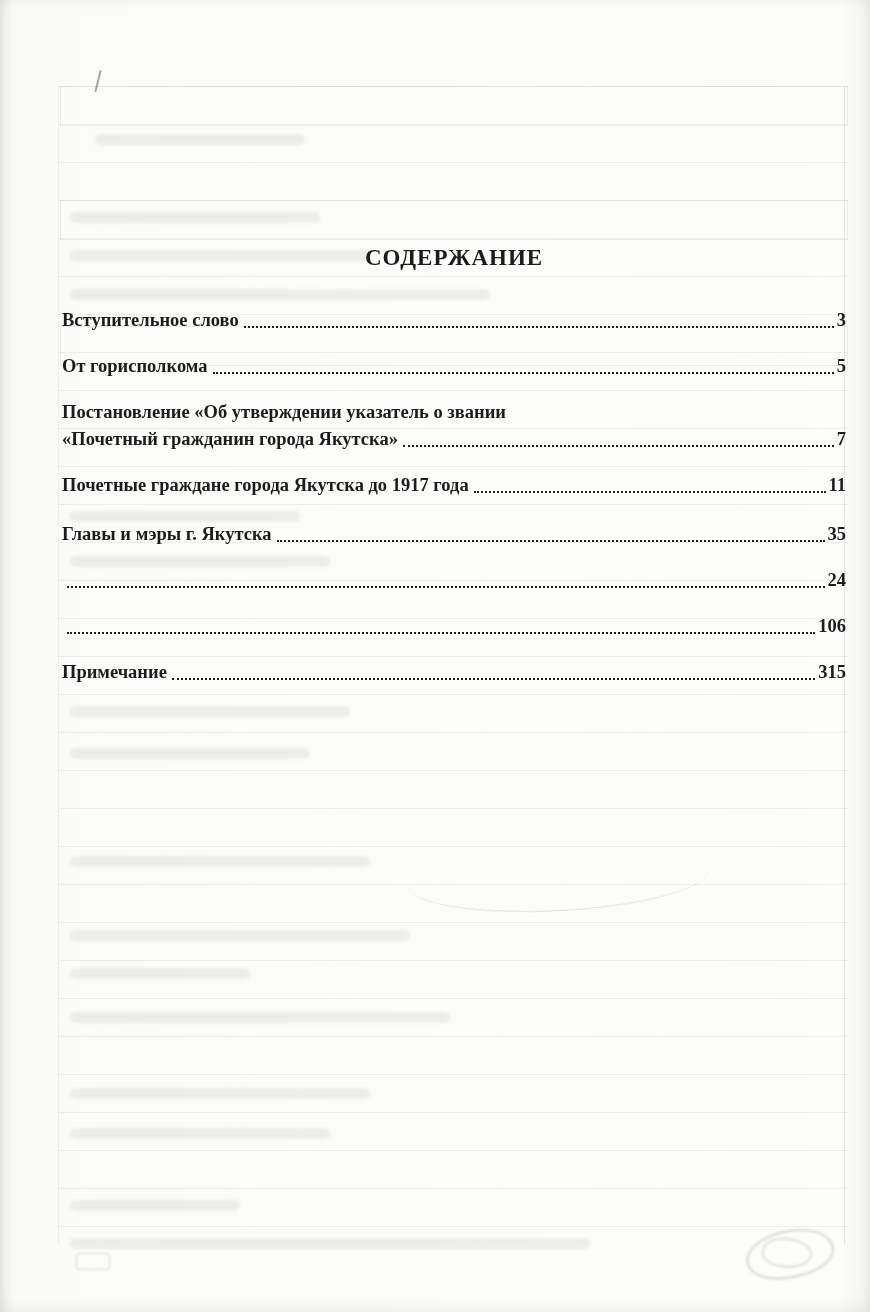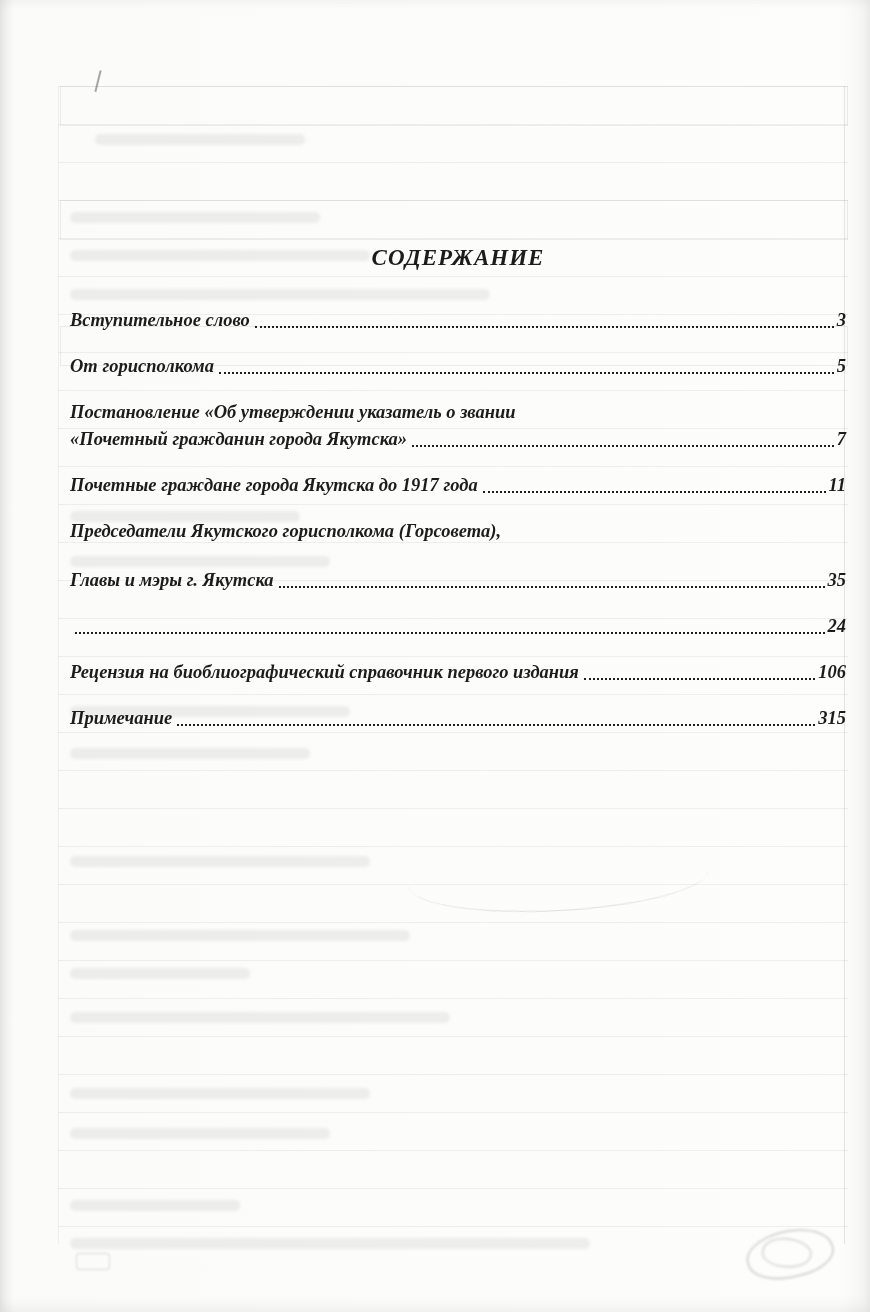--- a/index.html
+++ b/index.html
@@ -49,22 +49,22 @@
     background:rgba(80,80,80,0.5);transform:rotate(14deg);
   }
   .corner-mark{
     position:absolute;left:76px;bottom:42px;width:32px;height:15px;
     border:1.5px solid rgba(110,110,110,0.25);border-radius:3px;filter:blur(1px);
   }
   .cellbox{position:absolute;border:1px solid rgba(120,120,120,0.13);filter:blur(0.5px);}
 
   
   .content{
-    position:absolute;left:70px;right:24px;top:0;
-    padding-top:243px;color:#1c1c1c;font-style:italic;
+    position:absolute;left:62px;right:24px;top:0;
+    padding-top:243px;color:#1c1c1c;
   }
   .title{
     font-size:23px;font-weight:700;letter-spacing:1px;
     text-align:center;margin:0 0 34px 0;line-height:30px;
   }
   .toc{font-size:18.5px;font-weight:700;}
   .entry{margin-bottom:19px;}
   .row{display:flex;align-items:baseline;line-height:27px;}
   .row.gap-above{margin-top:22px;}
   .txt{flex:0 1 auto;white-space:nowrap;}
@@ -145,40 +145,36 @@
 
       <div class="entry">
         <div class="row">
           <span class="txt">Почетные граждане города Якутска до 1917 года</span>
           <span class="dots"></span>
           <span class="num">11</span>
         </div>
       </div>
 
       <div class="entry">
-        <div class="row">
-          <span class="txt">Председатели Якутского горисполкома (Горсовета),</span>
-        </div>
         <div class="row gap-above">
           <span class="txt">Главы и мэры г. Якутска</span>
           <span class="dots"></span>
           <span class="num">35</span>
         </div>
       </div>
 
       <div class="entry">
         <div class="row">
           <span class="dots"></span>
           <span class="num">24</span>
         </div>
       </div>
 
       <div class="entry">
         <div class="row">
-          <span class="txt">Рецензия на биоблиографический справочник первого издания</span>
           <span class="dots"></span>
           <span class="num">106</span>
         </div>
       </div>
 
       <div class="entry">
         <div class="row">
           <span class="txt">Примечание</span>
           <span class="dots"></span>
           <span class="num">315</span>

